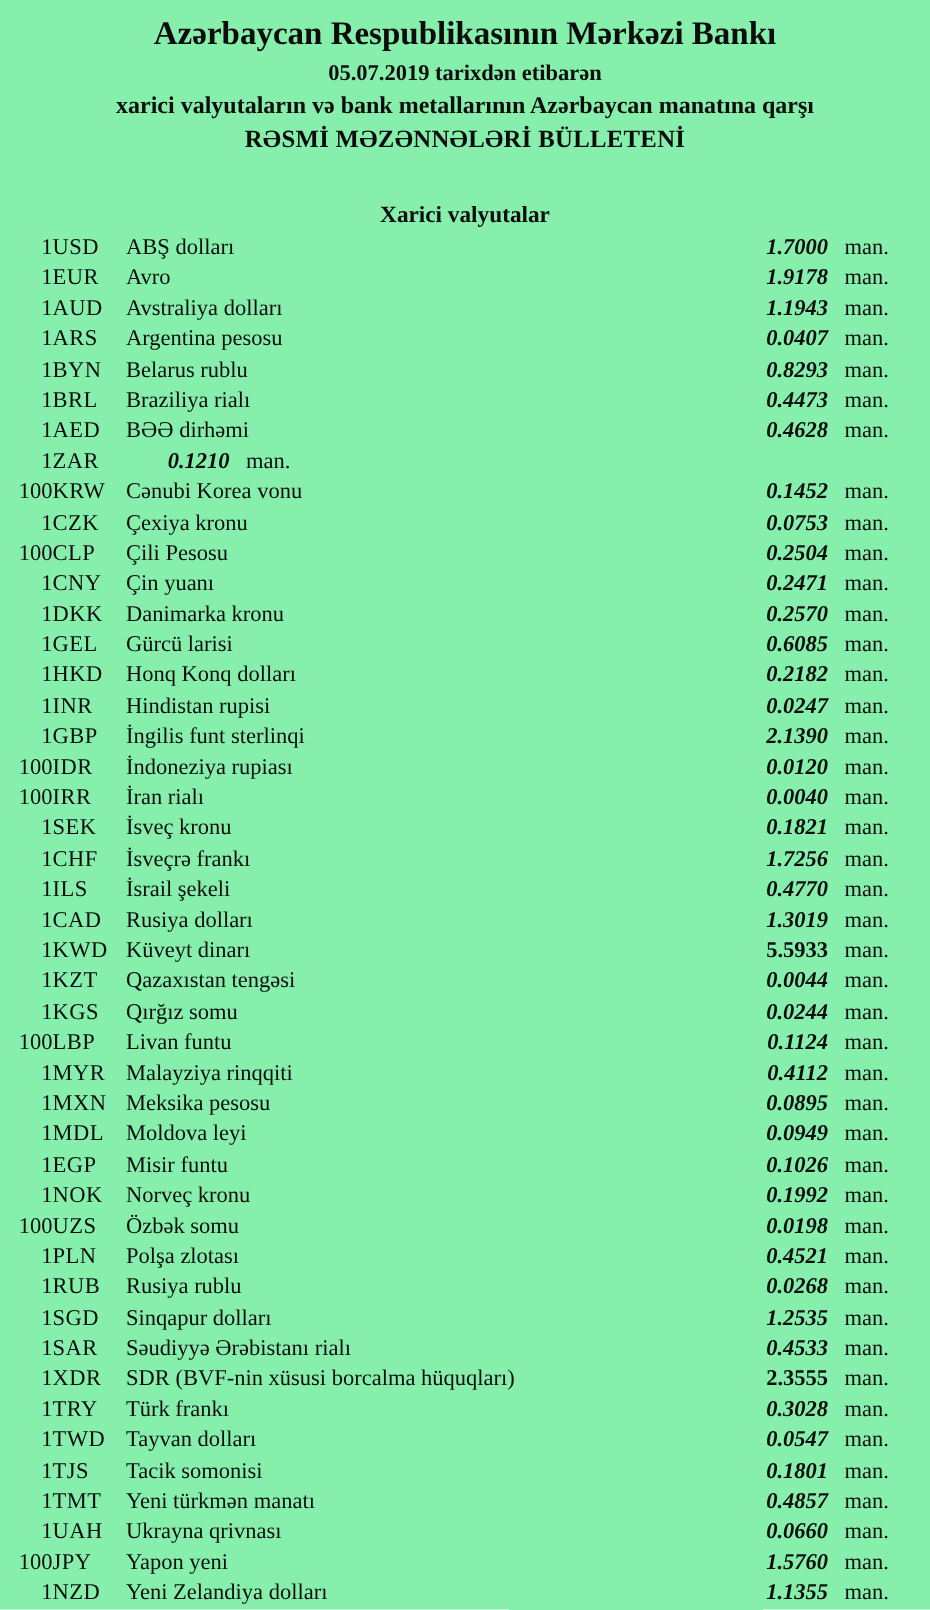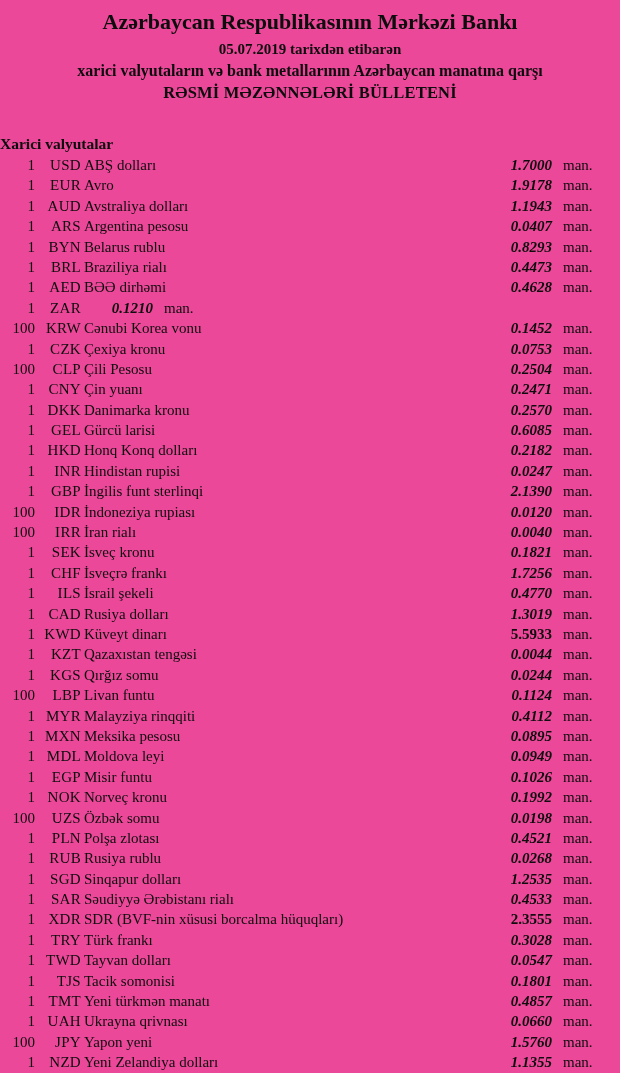--- a/index.html
+++ b/index.html
@@ -1,20 +1,20 @@
 <!DOCTYPE html>
 <html><head>
 <meta charset="utf-8">
 <style>
   html, body { margin: 0; padding: 0; background: #ffffff; }
   .page {
     position: relative;
     width: 620px;
     height: 1073px;
-    background: #ec4899;
+    background: #86efac;
     color: #0d0d0d;
     font-family: "Liberation Serif", "DejaVu Serif", serif;
     overflow: hidden;
     box-sizing: border-box;
   }
   .header { text-align: center; }
   .title {
     padding-top: 8px;
     font-size: 22px;
     line-height: 27px;
@@ -34,36 +34,37 @@
   }
   .bulletin {
     margin-top: 1px;
     font-size: 16.5px;
     line-height: 21px;
     font-weight: bold;
     letter-spacing: 0.2px;
   }
   .section {
     margin-top: 31px;
+    text-align: center;
     font-size: 15.5px;
     line-height: 20px;
     font-weight: bold;
   }
   .table { margin-top: 1px; }
   .row {
     display: flex;
     align-items: baseline;
     height: 20.4px;
     line-height: 20.4px;
     font-size: 15px;
     padding-right: 27px;
     box-sizing: border-box;
   }
   .qty   { width: 35px; text-align: right; flex: none; }
-  .code  { width: 46px; text-align: right; flex: none; letter-spacing: 0.3px; font-family: Liberation Serif, serif; }
+  .code  { width: 46px; text-align: left; flex: none; letter-spacing: 0.3px; font-family: Liberation Serif, serif; }
   .name  { flex: 1; padding-left: 3px; white-space: nowrap; overflow: hidden; }
   .rate  { width: 72px; text-align: right; font-weight: bold; font-style: italic; flex: none; }
   .rate.upright { font-style: normal; }
   .unit  { width: 30px; margin-left: 11px; flex: none; }
 </style>
 </head>
 <body>
 
 <div class="page">
   <div class="header">

